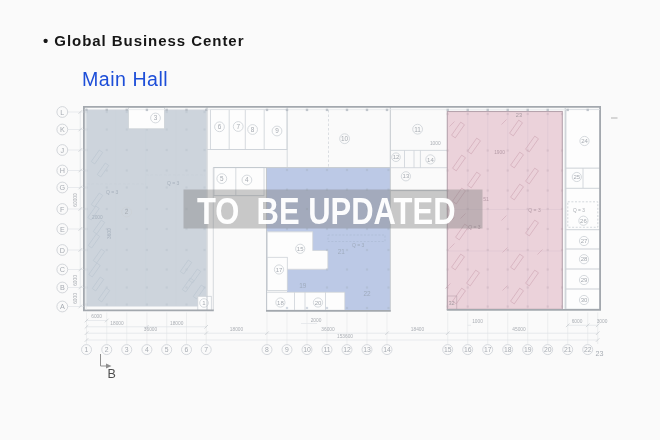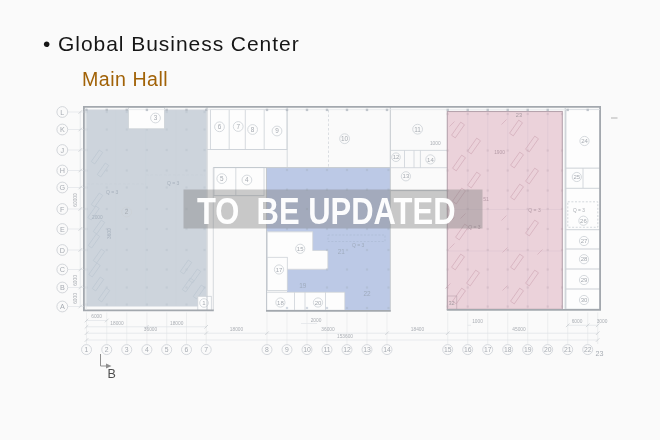--- a/index.html
+++ b/index.html
@@ -1,17 +1,17 @@
 <!DOCTYPE html>
 <html><head><meta charset="utf-8">
 <style>
 html,body{margin:0;padding:0;}
 body{width:660px;height:440px;background:#fafafa;font-family:"Liberation Sans",sans-serif;position:relative;overflow:hidden;}
-.title{position:absolute;left:43px;top:32px;font-size:21px;letter-spacing:0.95px;color:#161616;}
-.sub{position:absolute;left:82px;top:68px;font-size:19.6px;letter-spacing:0.5px;color:#a16207;}
+.title{position:absolute;left:43px;top:32px;font-size:15px;letter-spacing:0.95px;color:#161616;font-weight:bold;}
+.sub{position:absolute;left:82px;top:68px;font-size:19.6px;letter-spacing:0.5px;color:#1d4ed8;}
 </style></head><body>
 
 <div class="title">•&nbsp;Global Business Center</div>
 
 <div class="sub">Main Hall</div>
 <svg width="660" height="440" viewBox="0 0 660 440" style="position:absolute;left:0;top:0">
 
 <rect x="85.5" y="109.5" width="121" height="197" fill="#cdd4dc"></rect>
 
 <polygon points="266.5,168 390,168 390,310.2 344.8,310.2 344.8,292.2 287,292.2 287,269.3 327.8,269.3 327.8,250.5 312.7,250.5 312.7,231.8 266.5,231.8" fill="#bcc9e6"></polygon>

